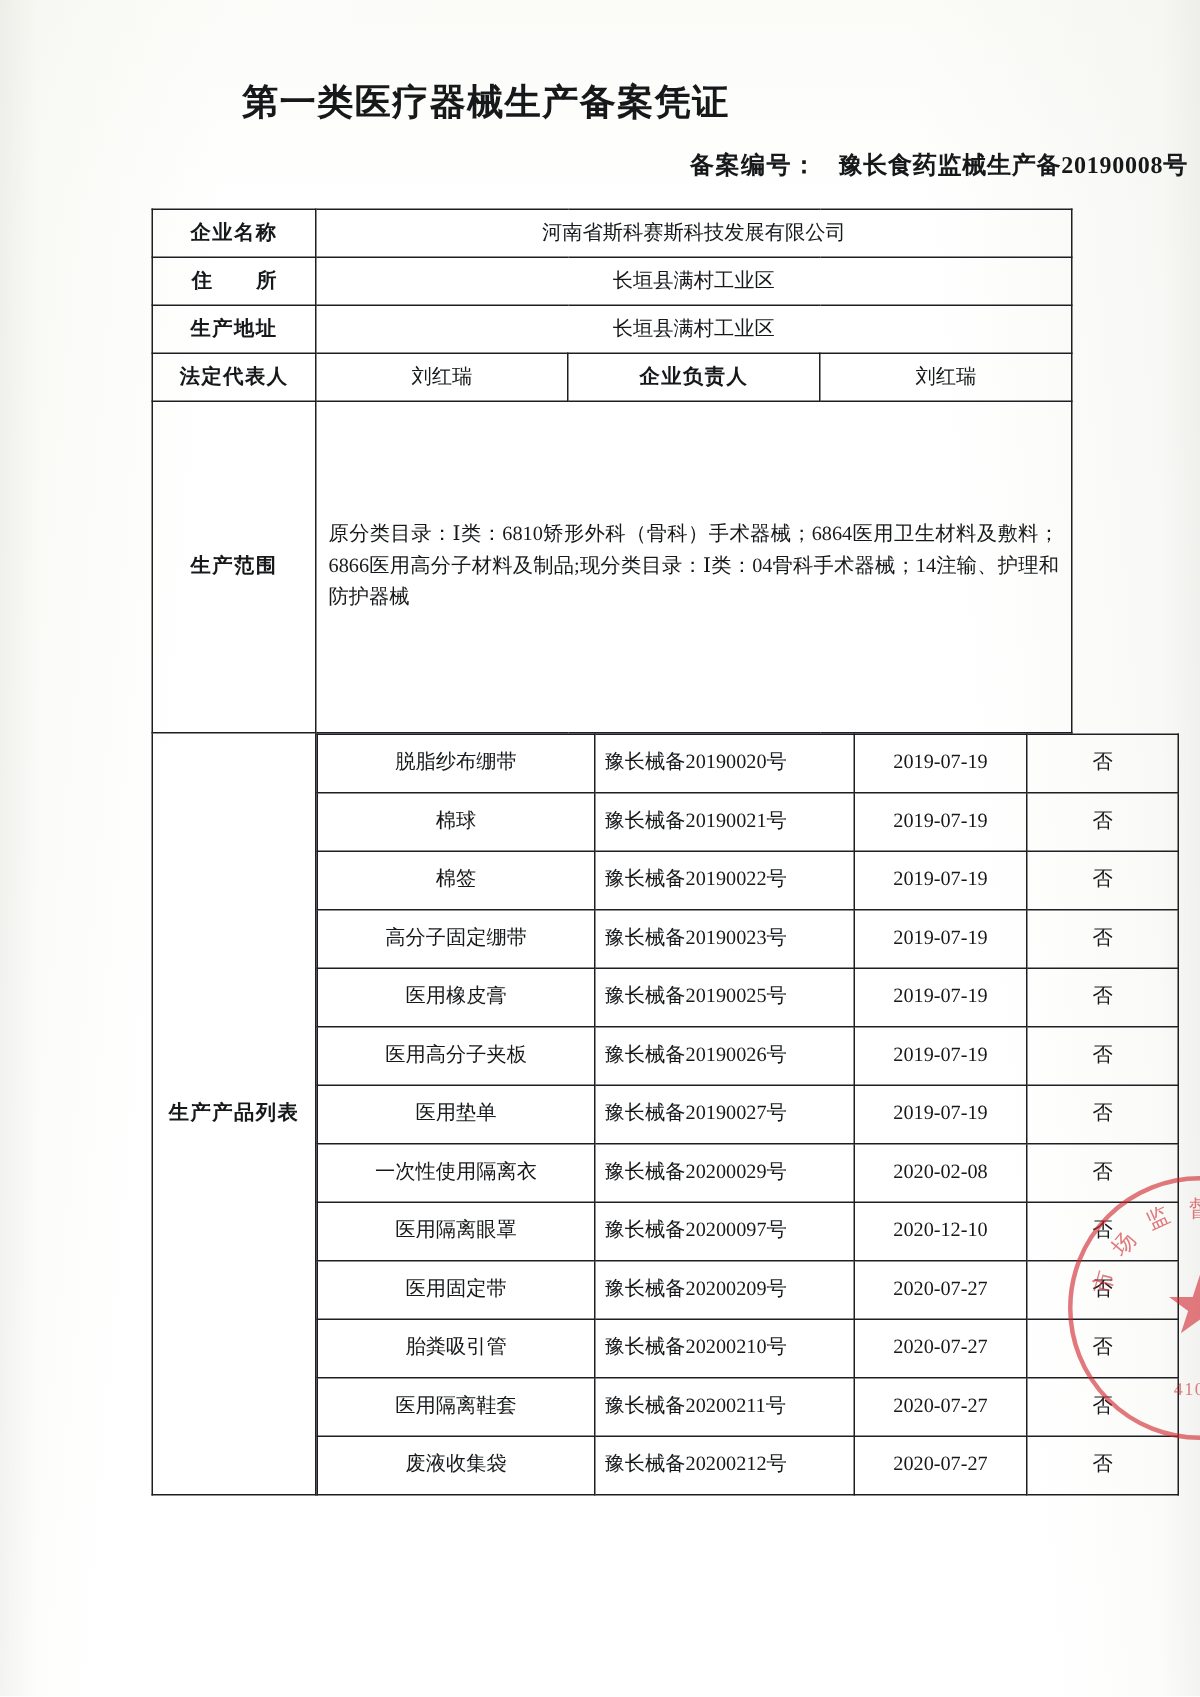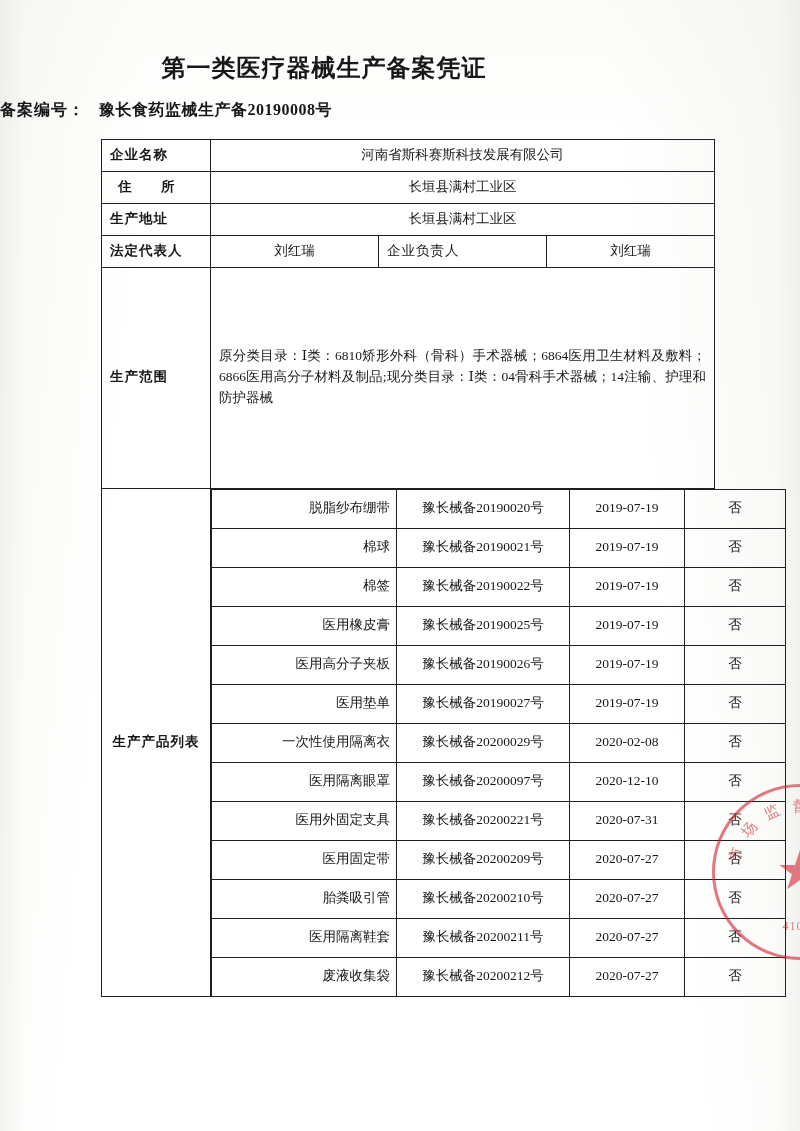--- a/index.html
+++ b/index.html
@@ -47,21 +47,21 @@
     text-align: center;
     font-size: 24px;
     font-weight: bold;
     letter-spacing: 1px;
   }
   .record-line {
     position: absolute;
     top: 100px;
     left: 0;
     width: 792px;
-    text-align: left;
+    text-align: right;
     font-size: 16px;
     font-weight: bold;
   }
   .record-line .rec-label {
     letter-spacing: 1px;
   }
   .record-line .rec-value {
     margin-left: 14px;
     letter-spacing: 0.5px;
   }
@@ -76,36 +76,37 @@
   }
   table.main td {
     border: 1px solid #1d1f22;
     font-size: 13.5px;
     padding: 5px 8px;
     vertical-align: middle;
     line-height: 1.55;
   }
   td.label {
     width: 92px;
-    text-align: left;
+    text-align: center;
     font-weight: bold;
     letter-spacing: 1px;
     white-space: nowrap;
   }
   td.label.spaced {
     letter-spacing: 8px;
     text-indent: 8px;
   }
   td.value {
     text-align: center;
     padding-left: 10px;
   }
   td.label-mid {
     width: 92px;
-    font-weight: normal;
+    text-align: center;
+    font-weight: bold;
     letter-spacing: 1px;
     white-space: nowrap;
   }
   .scope-cell {
     height: 210px;
     vertical-align: top;
     padding-top: 7px;
     text-align: justify;
     line-height: 1.75;
     font-size: 13.5px;
@@ -127,22 +128,22 @@
     border-collapse: collapse;
     table-layout: fixed;
   }
   table.products td, table.products th {
     border: 1px solid #1d1f22;
     font-size: 13.5px;
     height: 34px;
     padding: 2px 6px;
     font-weight: normal;
   }
-  .col-name { width: 172px; text-align: right; padding-left: 14px; }
-  .col-no   { width: 160px; text-align: center; }
+  .col-name { width: 172px; text-align: center; padding-left: 14px; }
+  .col-no   { width: 160px; }
   .col-date { width: 102px; text-align: center; }
   .col-ent  { width: 88px;  text-align: center; }
   .prod-header td { text-align: center; }
   .prod-wrap-cell { padding: 0 !important; border: none !important; }
 
   
   .stamp {
     position: absolute;
     left: 712px;
     top: 784px;
@@ -245,20 +246,26 @@
                 <td class="col-date">2019-07-19</td>
                 <td class="col-ent">否</td>
               </tr>
               <tr>
                 <td class="col-name">棉签</td>
                 <td class="col-no">豫长械备20190022号</td>
                 <td class="col-date">2019-07-19</td>
                 <td class="col-ent">否</td>
               </tr>
               <tr>
+                <td class="col-name">高分子固定绷带</td>
+                <td class="col-no">豫长械备20190023号</td>
+                <td class="col-date">2019-07-19</td>
+                <td class="col-ent">否</td>
+              </tr>
+              <tr>
                 <td class="col-name">医用橡皮膏</td>
                 <td class="col-no">豫长械备20190025号</td>
                 <td class="col-date">2019-07-19</td>
                 <td class="col-ent">否</td>
               </tr>
               <tr>
                 <td class="col-name">医用高分子夹板</td>
                 <td class="col-no">豫长械备20190026号</td>
                 <td class="col-date">2019-07-19</td>
                 <td class="col-ent">否</td>
@@ -272,26 +279,20 @@
               <tr>
                 <td class="col-name">一次性使用隔离衣</td>
                 <td class="col-no">豫长械备20200029号</td>
                 <td class="col-date">2020-02-08</td>
                 <td class="col-ent">否</td>
               </tr>
               <tr>
                 <td class="col-name">医用隔离眼罩</td>
                 <td class="col-no">豫长械备20200097号</td>
                 <td class="col-date">2020-12-10</td>
-                <td class="col-ent">否</td>
-              </tr>
-              <tr>
-                <td class="col-name">医用外固定支具</td>
-                <td class="col-no">豫长械备20200221号</td>
-                <td class="col-date">2020-07-31</td>
                 <td class="col-ent">否</td>
               </tr>
               <tr>
                 <td class="col-name">医用固定带</td>
                 <td class="col-no">豫长械备20200209号</td>
                 <td class="col-date">2020-07-27</td>
                 <td class="col-ent">否</td>
               </tr>
               <tr>
                 <td class="col-name">胎粪吸引管</td>

